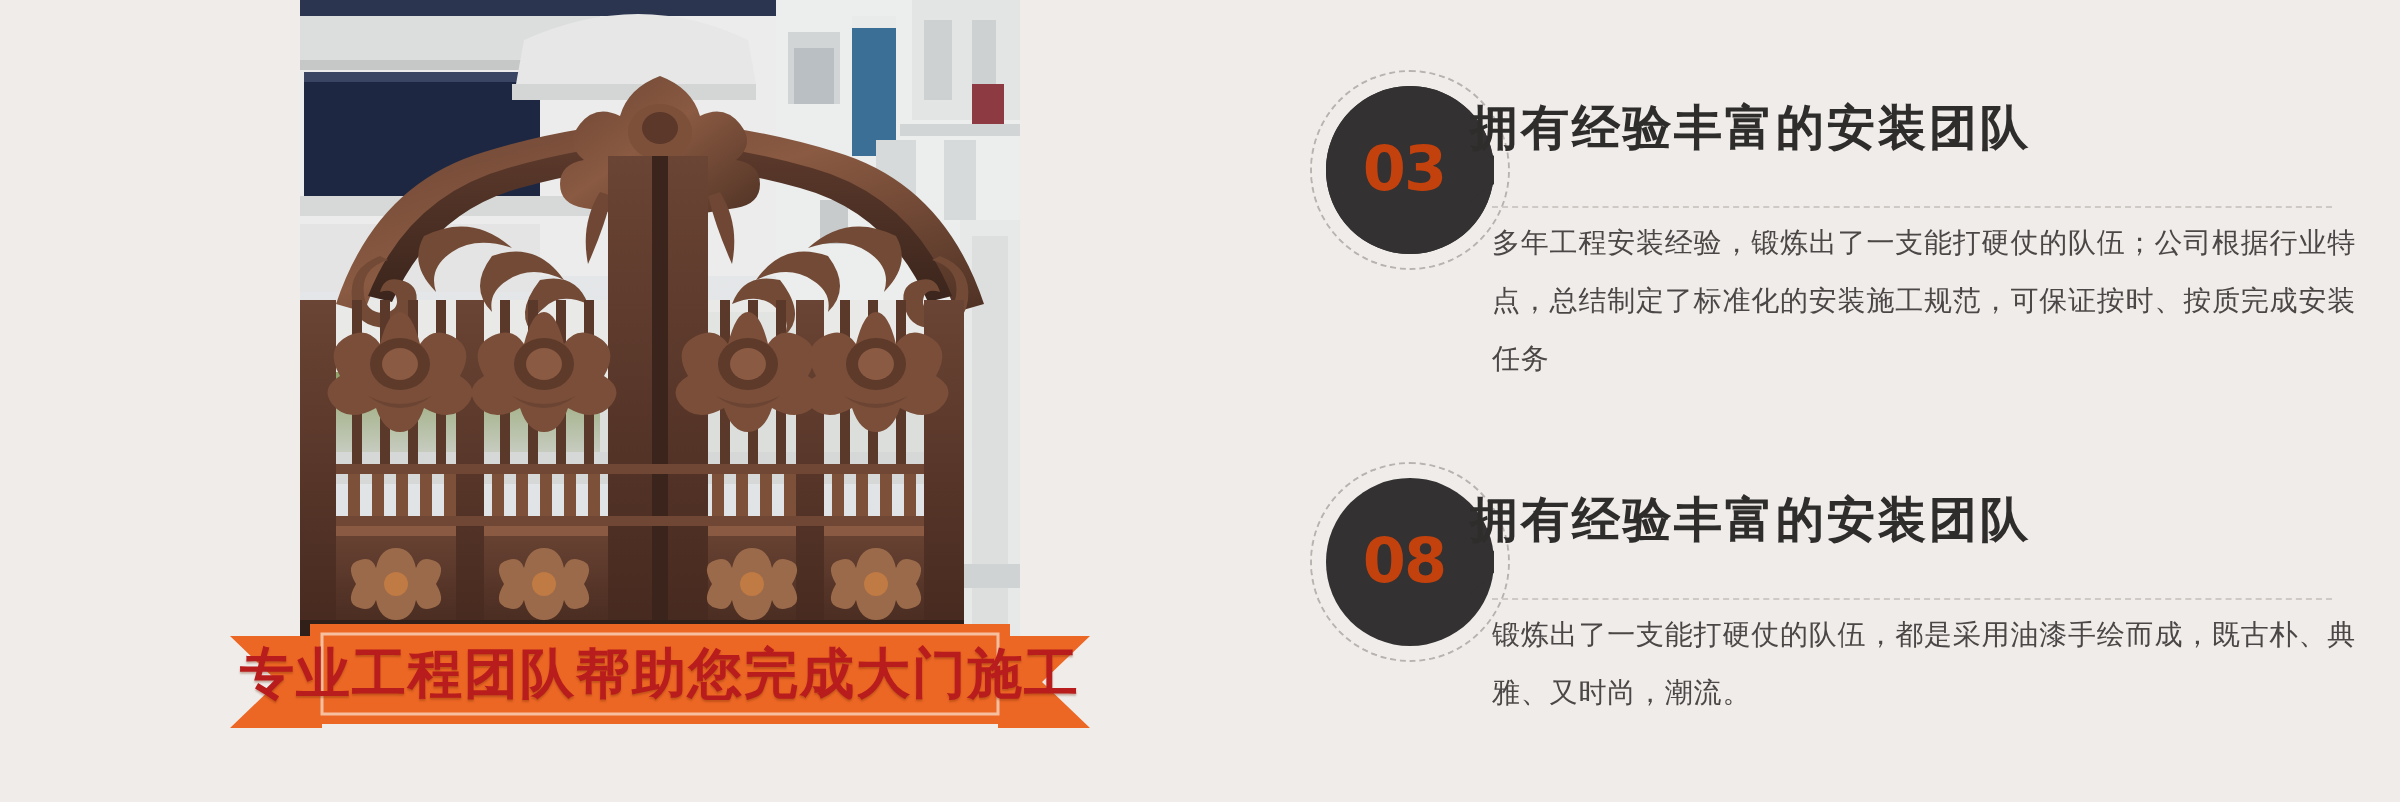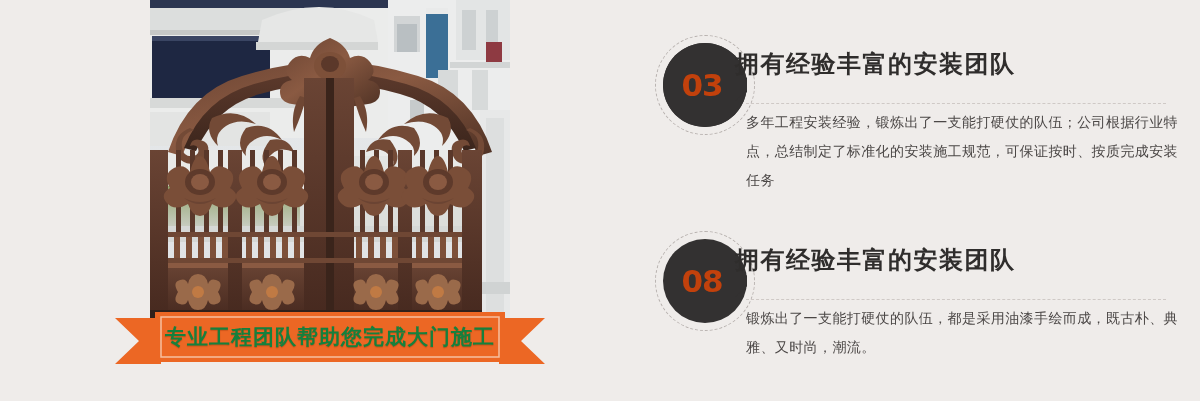--- a/index.html
+++ b/index.html
@@ -32,22 +32,22 @@
   .ribbon {
     position: absolute;
     left: -35px; top: 312px;
     width: 430px; height: 58px;
   }
   .ribbon svg { display: block; width: 100%; height: 100%; }
   .ribbon-text {
     position: absolute;
     left: 0; top: 0; width: 430px; height: 50px;
     display: flex; align-items: center; justify-content: center;
-    color: #15803d;
-    font-size: 21px;
+    color: #b91c1c;
+    font-size: 27px;
     font-weight: bold;
     letter-spacing: 1px;
     font-family: "DejaVu Sans", "Liberation Sans", sans-serif;
     text-shadow: 0 1px 1px rgba(120,45,10,.35);
     pointer-events: none;
   }
 
   
   .features {
     position: absolute;

